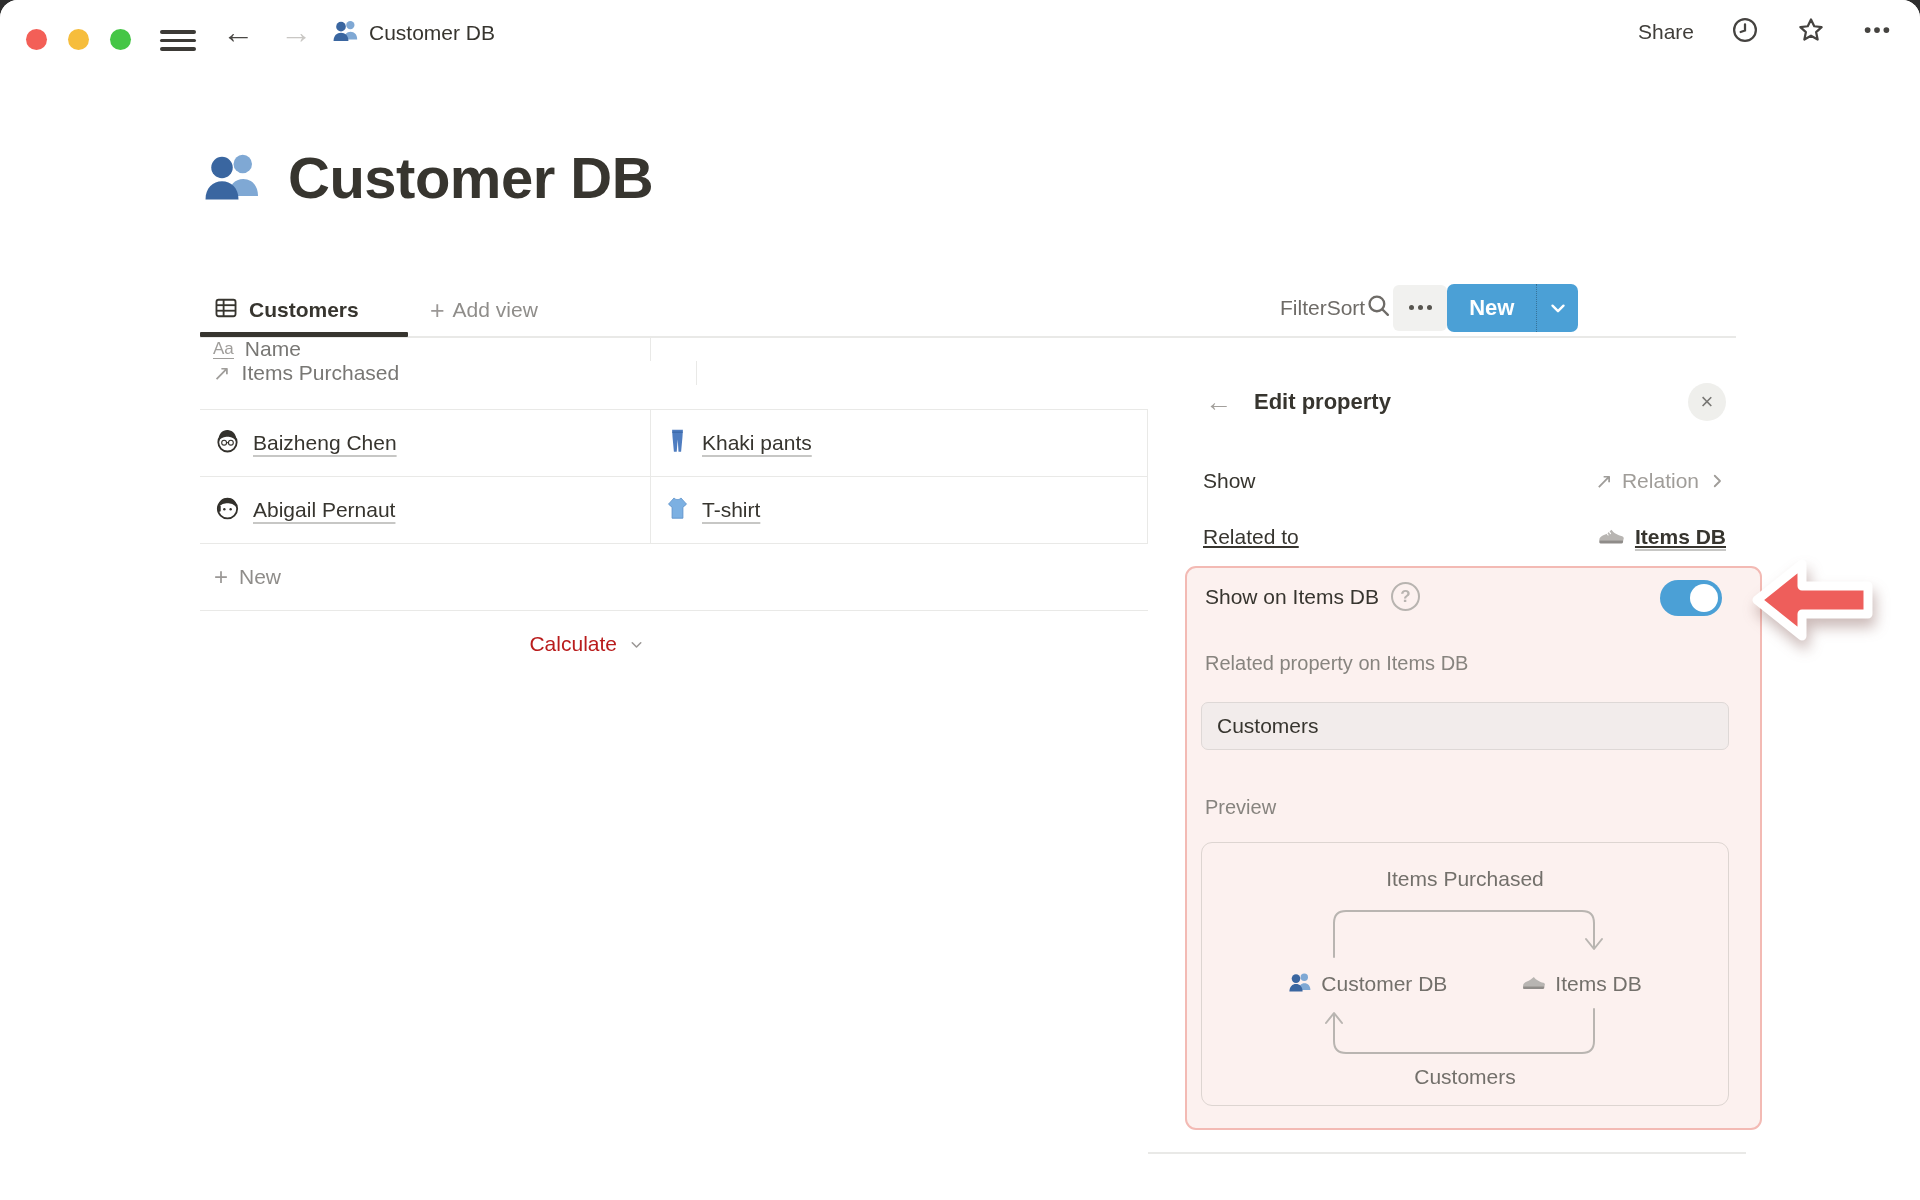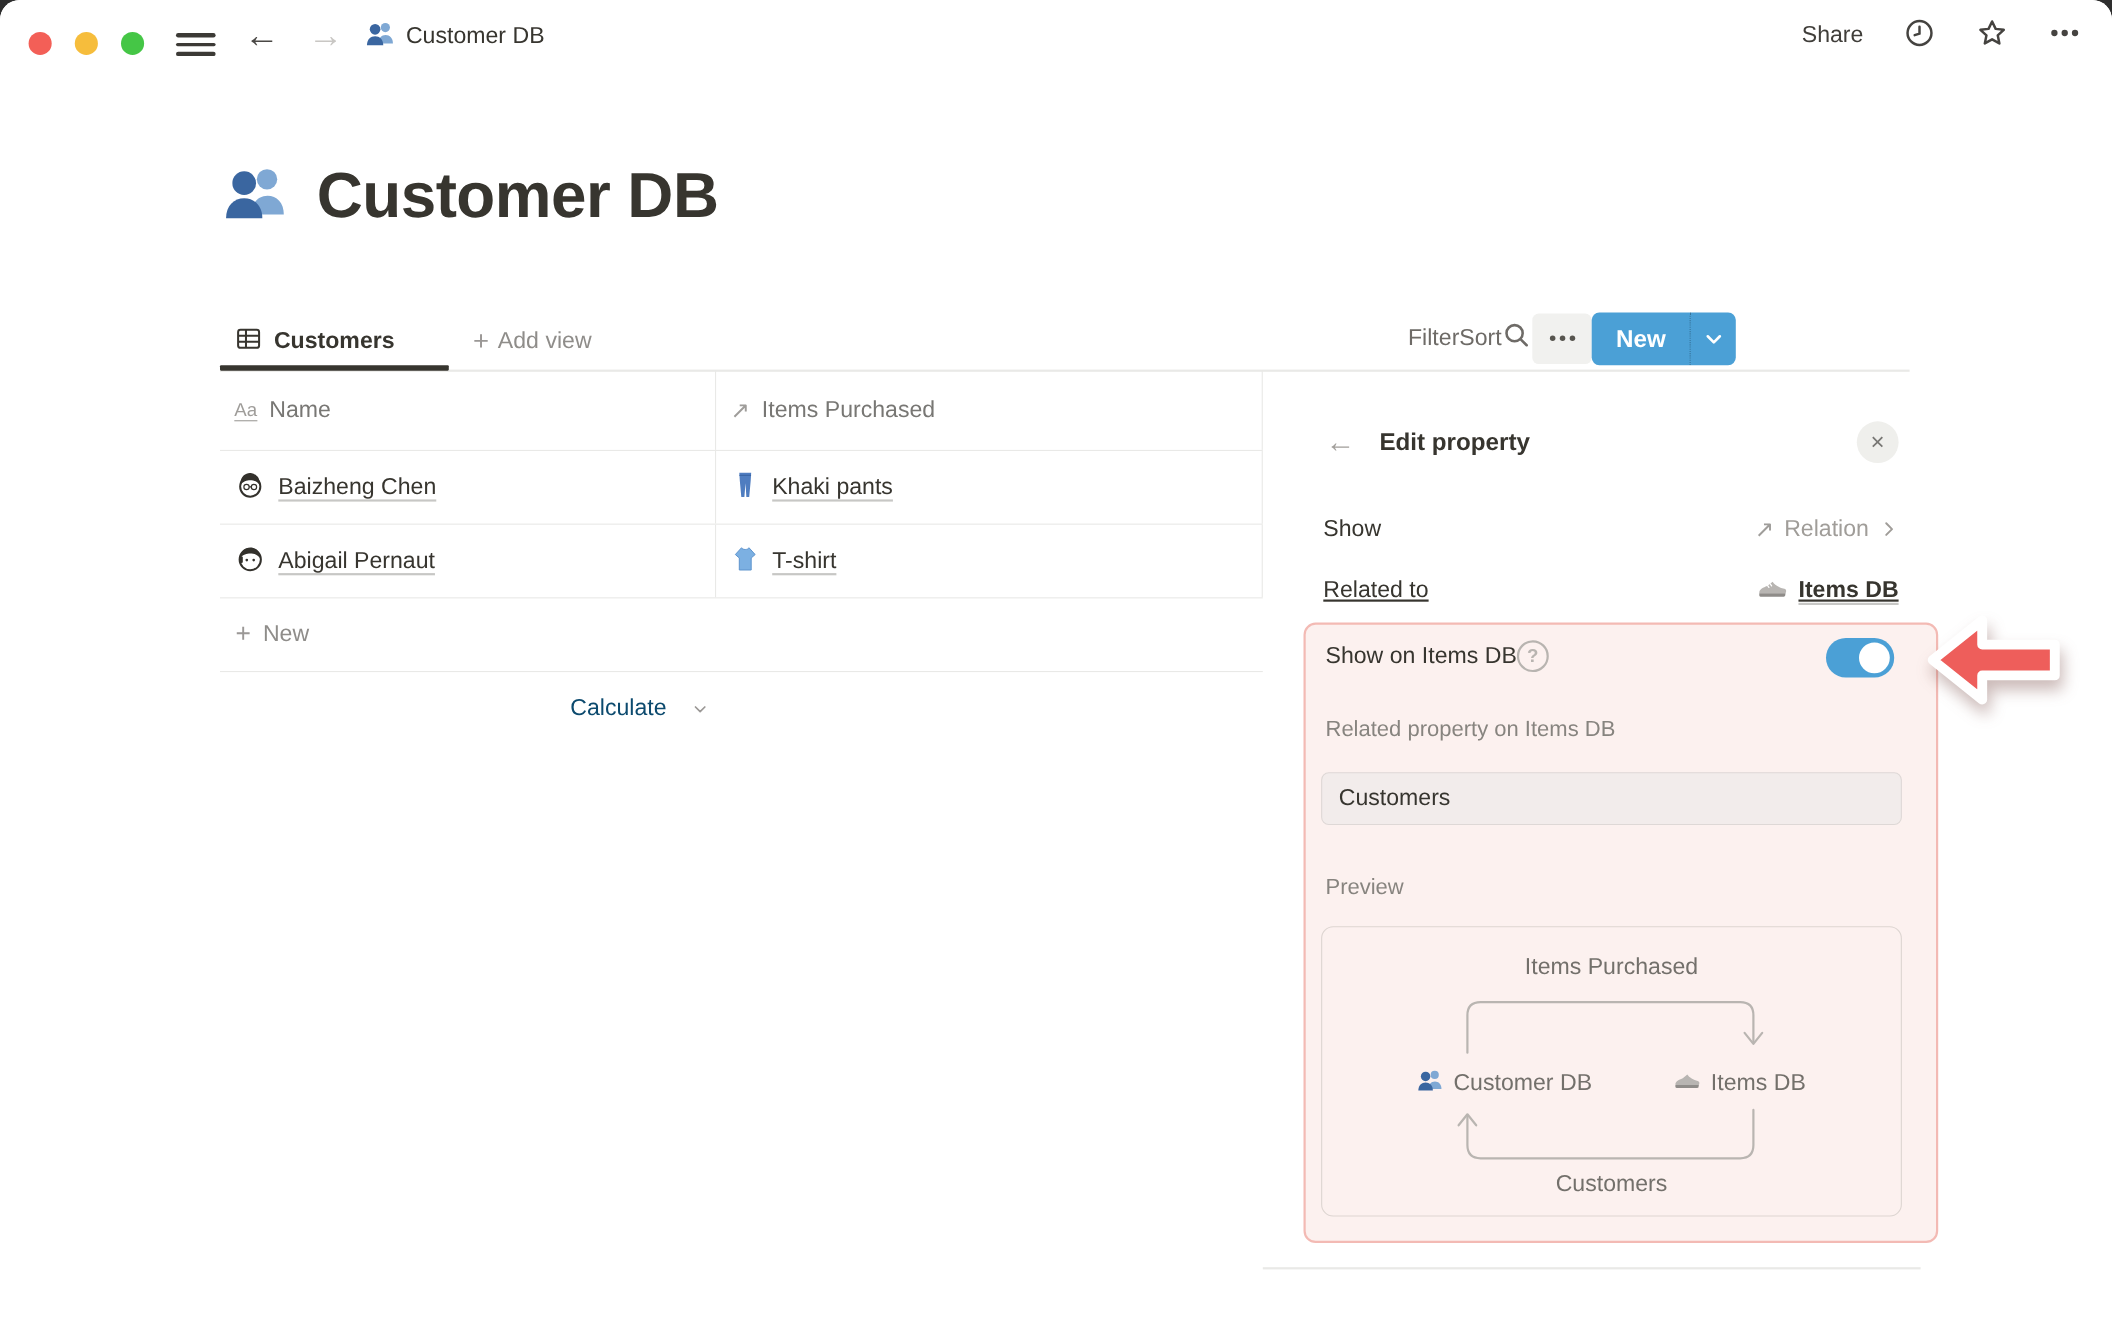--- a/index.html
+++ b/index.html
@@ -41,43 +41,43 @@
   .more-btn i { width:5px; height:5px; border-radius:50%; background:#57554f; }
   .new-btn { display:flex; align-items:stretch; height:48px; border-radius:7px; overflow:hidden; background:#4ba0d6; }
   .new-btn .new-label { display:flex; align-items:center; padding:0 22px; color:#fff; font-size:22px; font-weight:700; }
   .new-btn .new-chevron { display:flex; align-items:center; justify-content:center; width:42px; border-left:1px dotted rgba(0,0,0,.28); }
 
   
   .table { position:absolute; left:200px; top:337px; width:948px; }
   .trow { display:flex; }
   .c1 { width:451px; border-right:1.5px solid #e9e9e7; display:flex; align-items:center; gap:11px; padding-left:13px; }
   .c2 { width:497px; border-right:1.5px solid #e9e9e7; display:flex; align-items:center; gap:11px; padding-left:13px; }
-  .thead { height:73px; border-bottom:1.5px solid #e9e9e7; color:#787774; font-size:21px; }
+  .thead { height:73px; border-bottom:1.5px solid #e9e9e7; color:#787774; font-size:21px;flex-direction:column; }
   .aa { font-size:17px; color:#9f9d9a; border-bottom:1.6px solid #9f9d9a; line-height:1; padding-bottom:1px; }
   .rel-glyph { font-size:21px; color:#9f9d9a; }
   .drow { height:67px; border-bottom:1.5px solid #e9e9e7; font-size:21px; }
   .link { font-weight:500; color:#37352f; text-decoration:underline; text-decoration-color:rgba(55,53,47,.28); text-decoration-thickness:1.5px; text-underline-offset:5px; }
   .newrow { height:67px; border-bottom:1.5px solid #e9e9e7; display:flex; align-items:center; gap:11px; padding-left:14px; color:#8f8d8a; font-size:21px; }
   .newrow .plus { font-size:24px; color:#9b9896; }
-  .calcrow { height:66px; width:451px; display:flex; align-items:center; justify-content:flex-end; gap:22px; padding-right:6px; color:#0c4a6e; font-size:21px; }
+  .calcrow { height:66px; width:451px; display:flex; align-items:center; justify-content:flex-end; gap:11px; padding-right:6px; color:#b91c1c; font-size:21px; }
 
   
   .panel-header { position:absolute; left:1205px; top:381px; width:521px; height:42px; display:flex; align-items:center; }
   .panel-back { font-size:27px; color:#a3a09c; margin-right:22px; }
   .panel-title { font-size:22px; font-weight:700; color:#37352f; }
   .panel-close { margin-left:auto; width:38px; height:38px; border-radius:50%; background:#efefec; display:flex; align-items:center; justify-content:center; font-size:22px; color:#787774; }
   .prop-row { position:absolute; left:1203px; width:523px; height:40px; display:flex; align-items:center; justify-content:space-between; }
   .prop-label { font-size:21px; color:#37352f; }
   .prop-value-gray { display:flex; align-items:center; gap:9px; color:#a09d99; font-size:21px; }
   .prop-value-dark { display:flex; align-items:center; gap:10px; font-size:21px; }
   .prop-value-dark .link { font-weight:700; }
 
   .highlight-box { position:absolute; left:1185px; top:566px; width:577px; height:564px;
                    background:#fcf1ef; border:2.5px solid #f3bab4; border-radius:11px; }
-  .show-row { position:absolute; left:18px; top:14px; width:500px; display:flex; align-items:center; }
+  .show-row { position:absolute; left:18px; top:14px; width:500px; display:flex; align-items:center; gap:12px; }
   .show-label { font-size:21px; color:#37352f; }
   .help-icon { width:29px; height:29px; border-radius:50%; border:2px solid #b8b4b0; color:#b8b4b0;
                font-size:17px; font-weight:700; display:flex; align-items:center; justify-content:center; }
   .toggle { position:absolute; right:38px; top:12px; width:62px; height:36px; border-radius:18px; background:#c9c7c4; }
   .toggle.on { background:#4ba0d6; }
   .toggle .knob { position:absolute; top:4px; left:4px; width:28px; height:28px; border-radius:50%; background:#fff; transition:left .1s; }
   .toggle.on .knob { left:30px; }
   .sub-label { position:absolute; left:18px; top:84px; font-size:20px; color:#87847f; }
   .rel-input { position:absolute; left:14px; top:134px; width:528px; height:48px; background:#f2eceb;
                border:1.5px solid #ded8d6; border-radius:7px; font-size:21px; color:#37352f;

